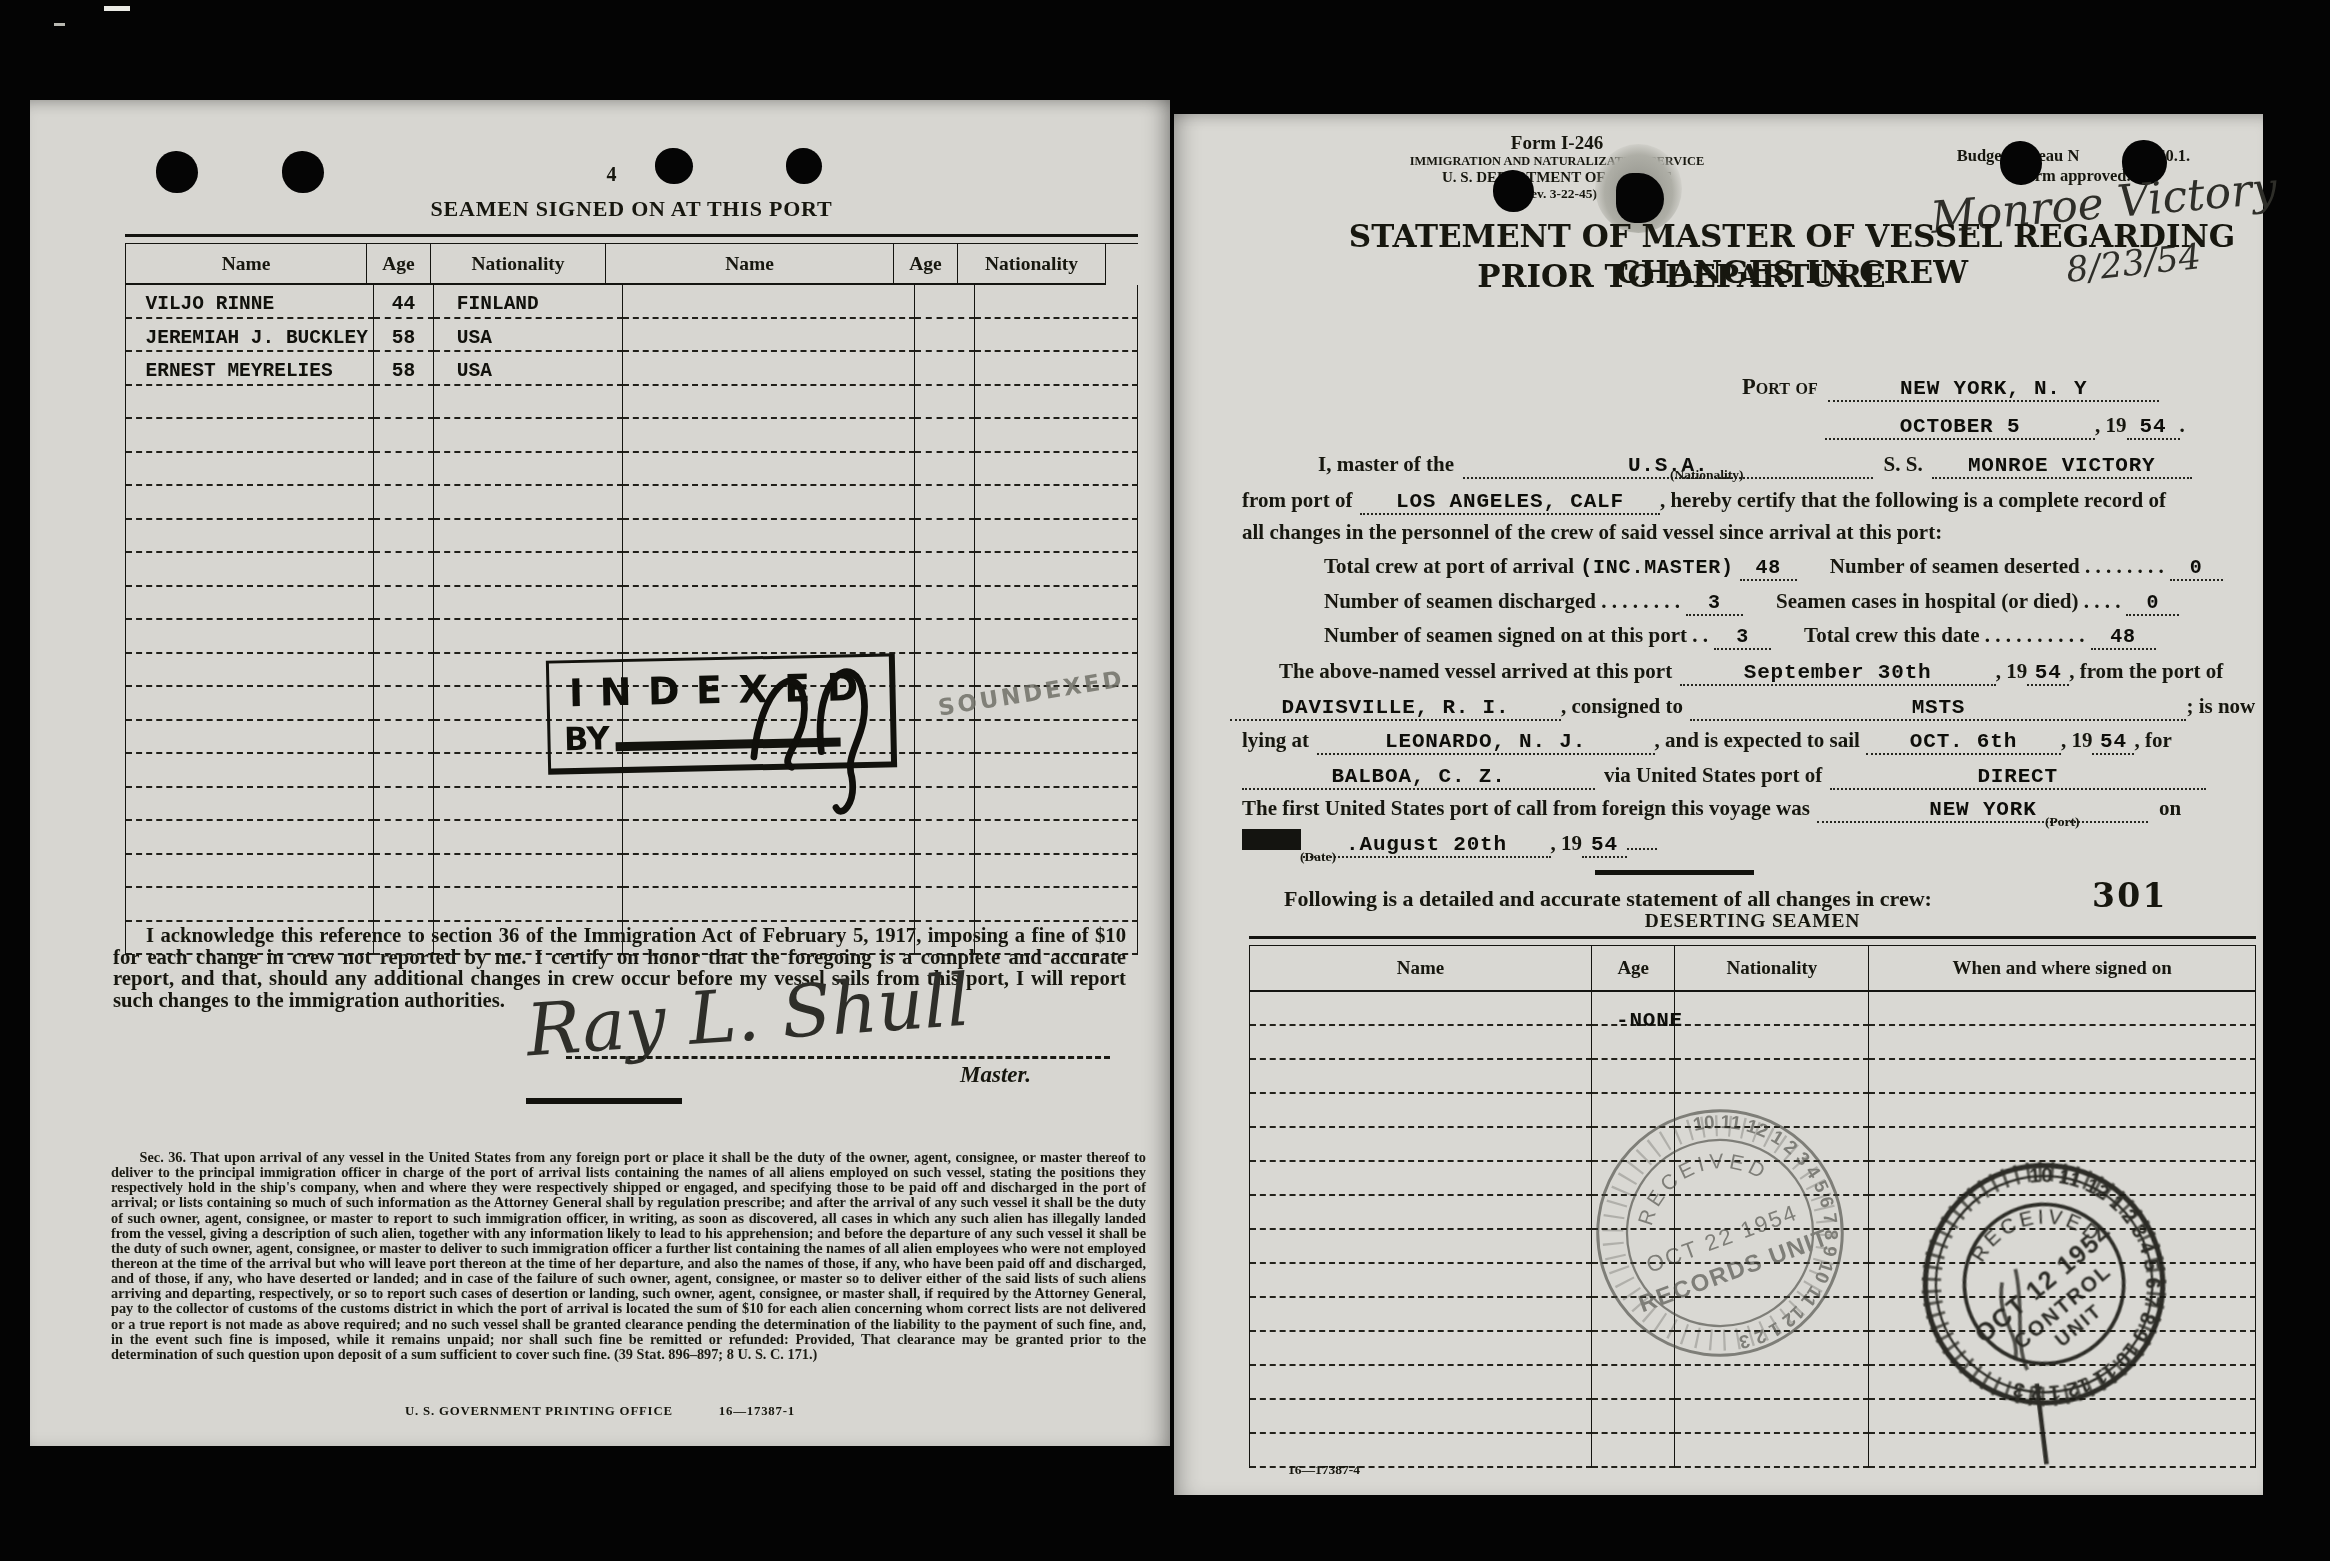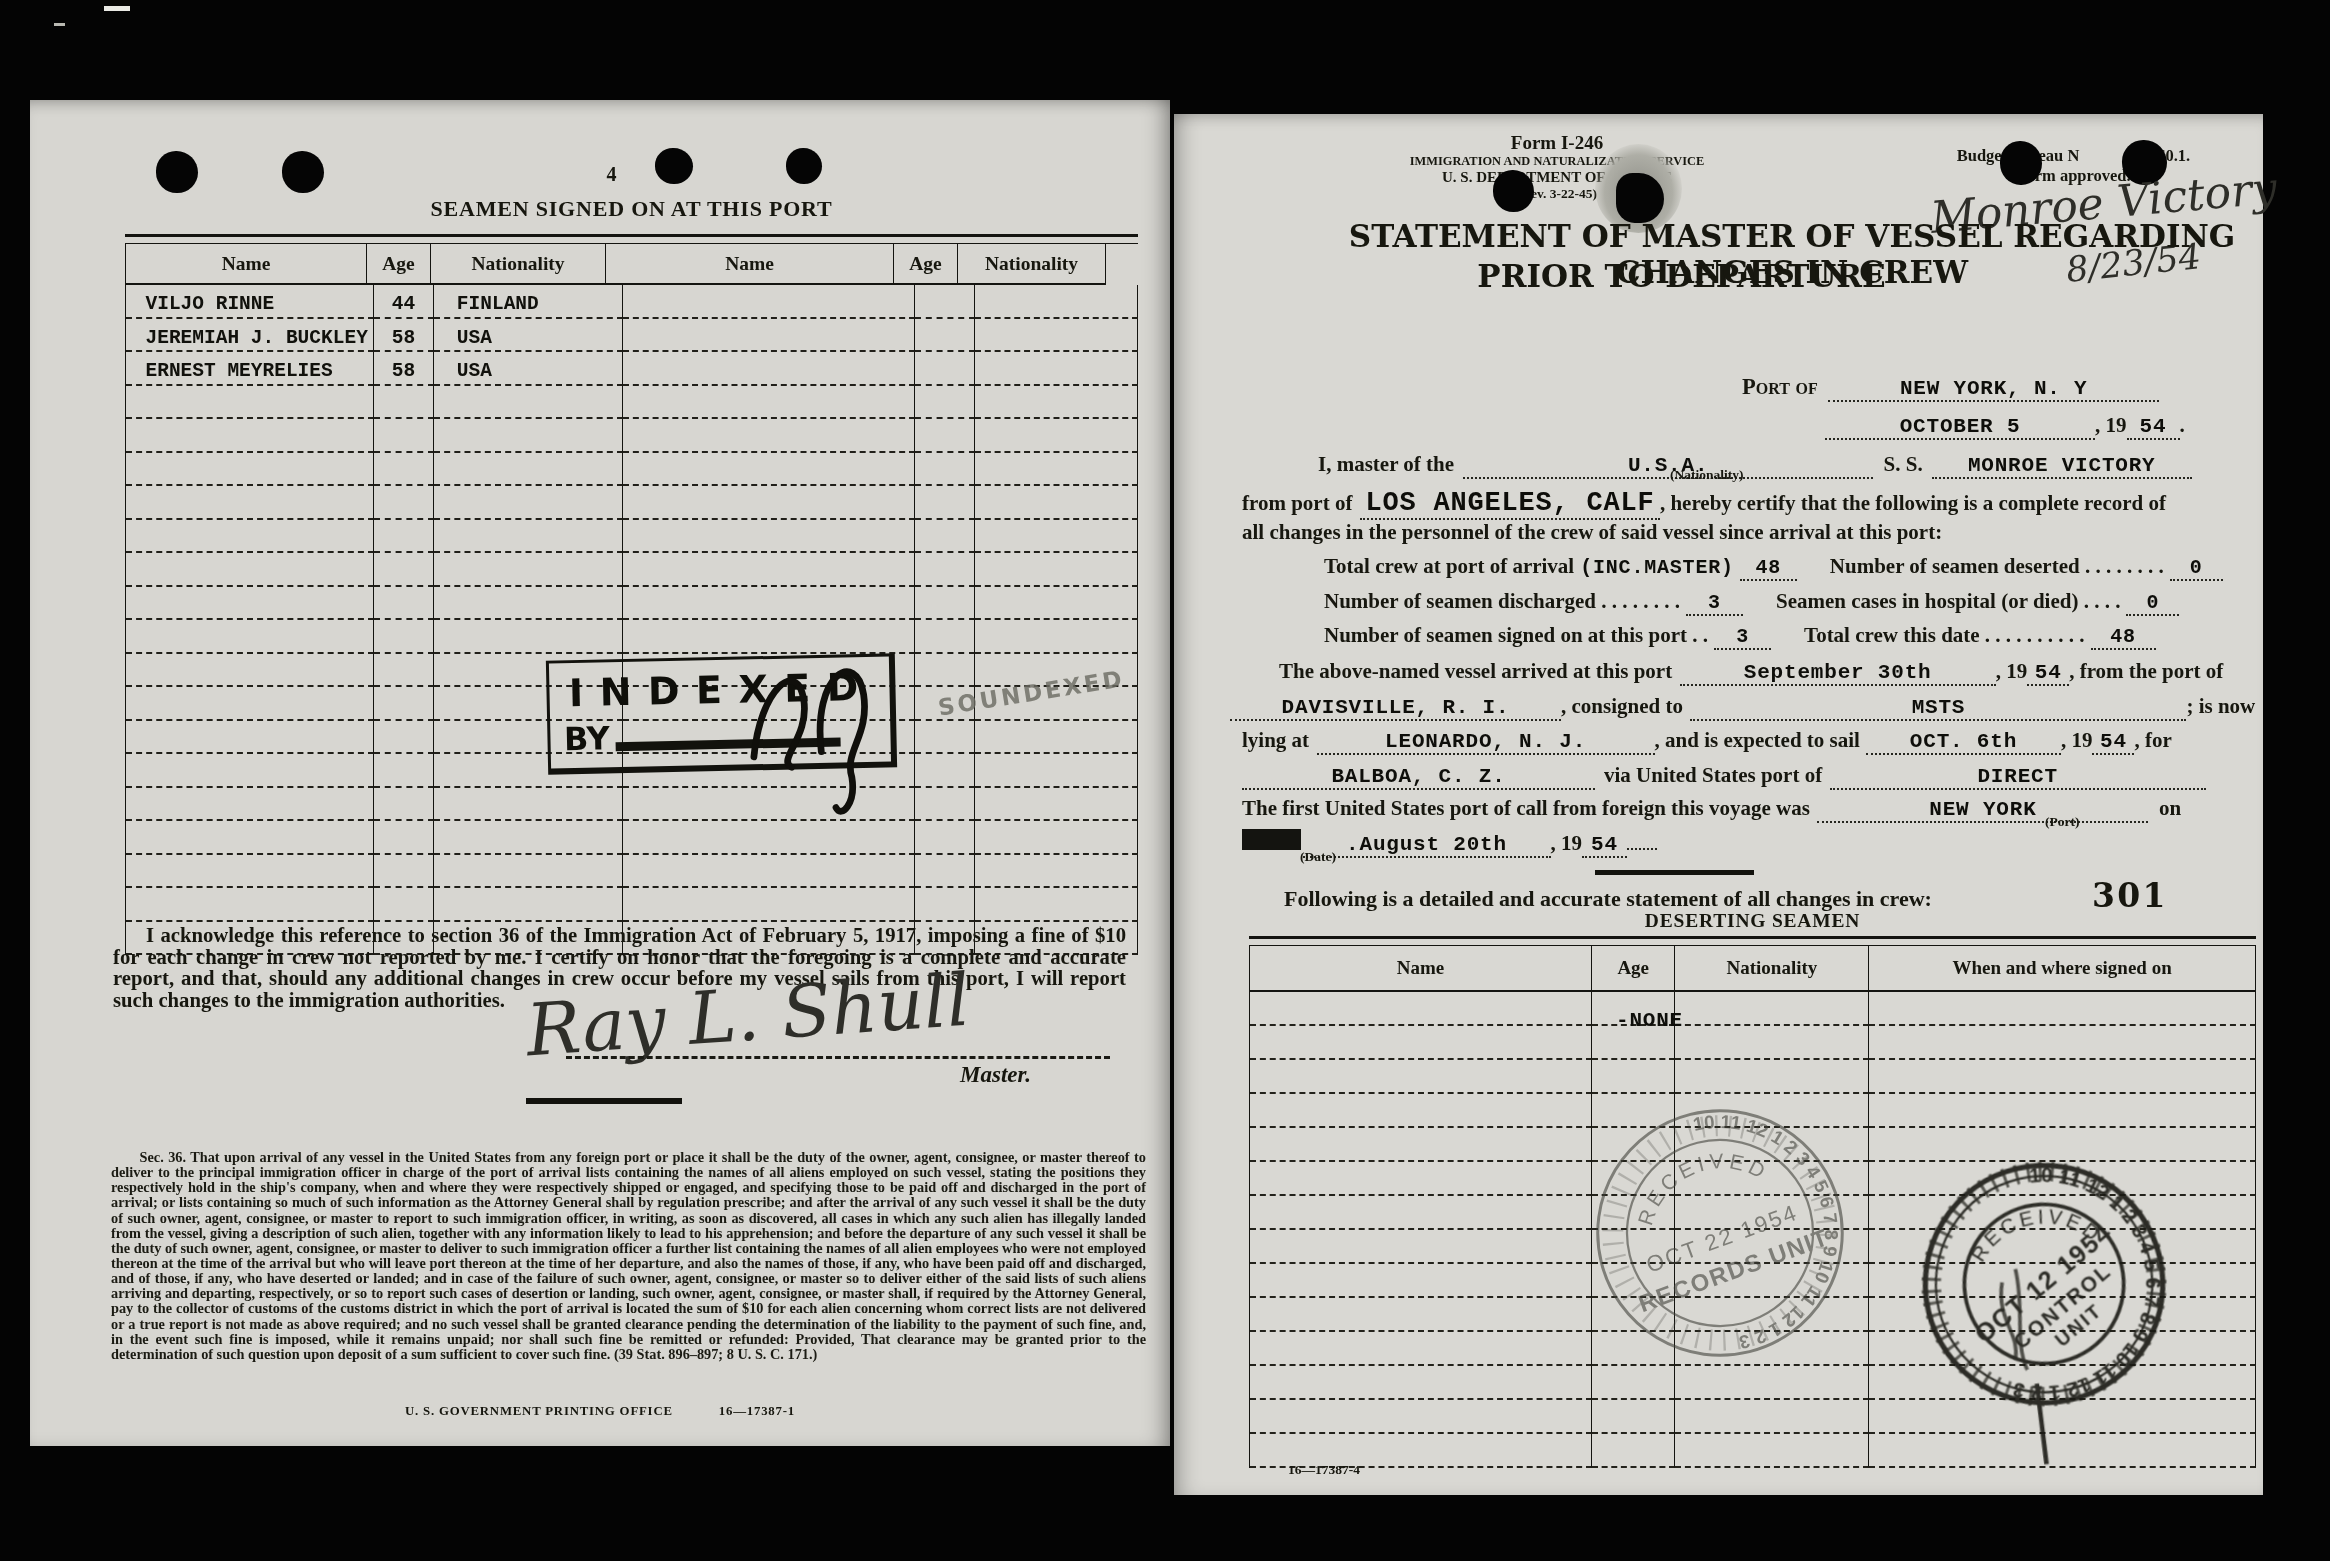--- a/index.html
+++ b/index.html
@@ -319,21 +319,21 @@
       <span style="width:10.5px;"></span>
       <span class="pr">S. S.</span>
       <span style="width:9px;"></span>
       <span class="fillwrap" style="width:260px;"><span class="tw" style="font-size:21px;">MONROE VICTORY</span></span>
     </div>
     <div class="abs small" style="left:496px;top:353px;">(Nationality)</div>
 
     <div class="line" style="left:68px;top:374px;">
       <span class="pr">from port of</span>
       <span style="width:7.5px;"></span>
-      <span class="fillwrap" style="width:300px;"><span class="tw" style="font-size:27px;">LOS ANGELES, CALF</span></span>
+      <span class="fillwrap" style="width:300px;"><span class="tw" style="font-size:21px;">LOS ANGELES, CALF</span></span>
       <span class="pr">, hereby certify that the following is a complete record of</span>
     </div>
 
     <div class="abs pr" style="left:68px;top:406px;font-size:21px;">all changes in the personnel of the crew of said vessel since arrival at this port:</div>
 
     <div class="line" style="left:150px;top:440px;">
       <span class="pr">Total crew at port of arrival</span>
       <span style="width:6px;"></span>
       <span class="tw" style="font-size:20px;">(INC.MASTER)</span>
       <span class="fillwrap" style="width:57px;margin-left:6px;"><span class="tw" style="font-size:20px;">48</span></span>

